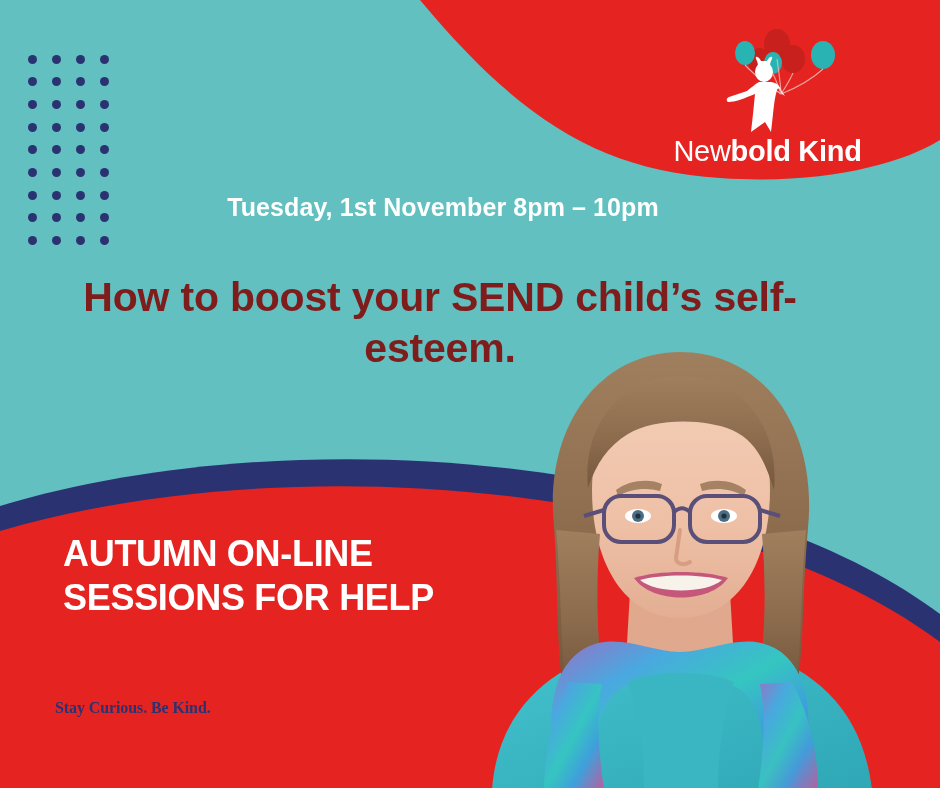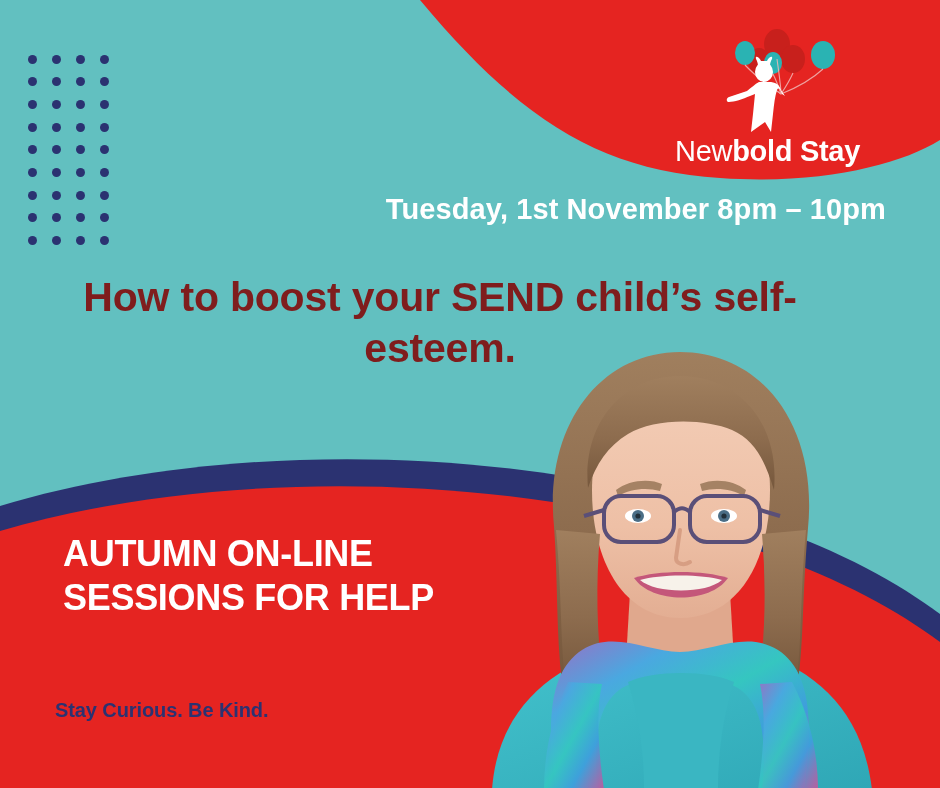--- a/index.html
+++ b/index.html
@@ -54,23 +54,23 @@
     width: 480px;
     height: 460px;
   }
 
   
   .date-line {
     position: absolute;
     left: 0;
     top: 192px;
     width: 886px;
-    text-align: right;
+    text-align: center;
     color: #ffffff;
-    font-size: 29px;
+    font-size: 25px;
     font-weight: bold;
     letter-spacing: 0.1px;
     line-height: 1.2;
   }
 
   .headline {
     position: absolute;
     left: 60px;
     top: 272px;
     width: 760px;
@@ -94,23 +94,24 @@
     letter-spacing: -0.3px;
     text-transform: uppercase;
   }
   .banner-title span { display: block; }
 
   .tagline {
     position: absolute;
     left: 55px;
     top: 699px;
     color: #2b3271;
-    font-size: 20px;
+    font-size: 16px;
     font-weight: bold;
     letter-spacing: -0.1px;
+    font-family: Liberation Serif, serif;
   }
 
   
   .logo {
     position: absolute;
     left: 660px;
     top: 28px;
     width: 215px;
     height: 145px;
   }
@@ -278,21 +279,21 @@
         <path d="M 108 41 C 94 54 76 62 66 66"></path>
       </g>
 
       <g fill="#ffffff">
         <path d="M 43 38 C 43 33 40 31 41 29 C 43 28 45 31 46 33 L 52 33 C 53 31 55 28 57 29 C 58 31 55 33 55 38 Z"></path>
         <ellipse cx="49" cy="44" rx="9" ry="10"></ellipse>
         <path d="M 44 54 C 40 56 36 60 32 63 L 14 69 C 11 70 11 74 14 74 C 19 74 28 71 35 68 L 40 66 L 38 86 L 36 104 L 50 94 L 56 104 L 58 86 C 59 76 60 68 62 62 C 64 58 66 63 67 66 L 70 68 L 66 62 C 64 56 60 54 54 54 Z"></path>
       </g>
     </svg>
     <div class="logo-wordmark">
-      <span class="w-light">New</span><span class="w-bold">bold Stay</span>
+      <span class="w-light">New</span><span class="w-bold">bold Kind</span>
     </div>
   </div>
 
   <div class="date-line">Tuesday, 1st November 8pm – 10pm</div>
 
   <div class="headline">How to boost your SEND child’s self-esteem.</div>
 
   <div class="banner-title">
     <span>AUTUMN ON-LINE</span>
     <span>SESSIONS FOR HELP</span>

